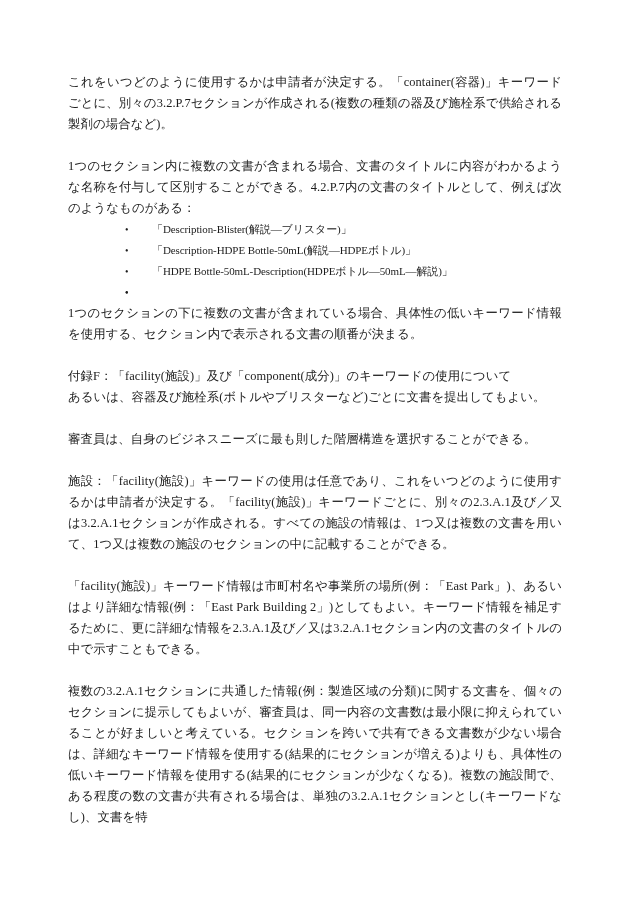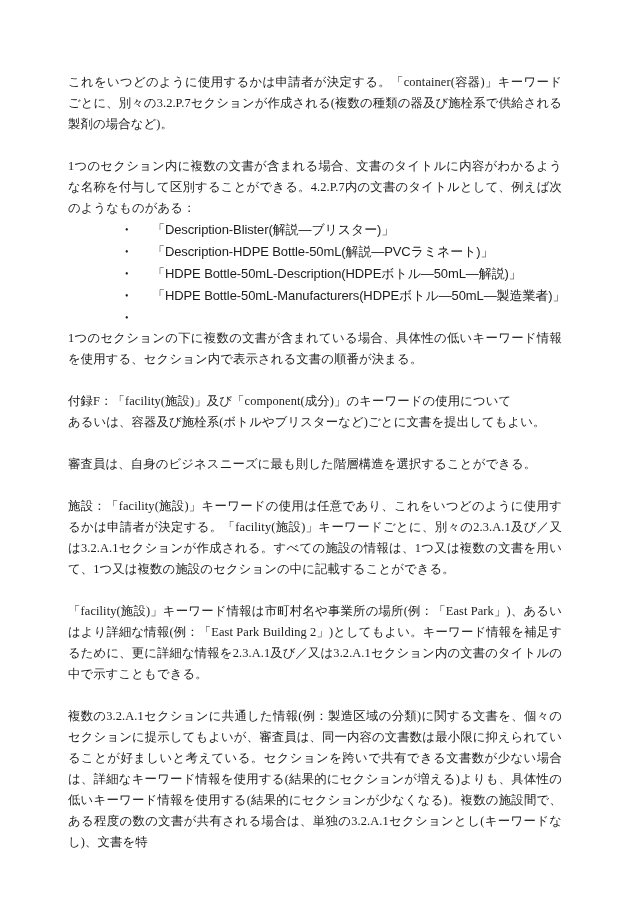--- a/index.html
+++ b/index.html
@@ -65,51 +65,50 @@
 
   .bullet-item .dot {
     position: absolute;
     left: 57px;
     top: 0;
     line-height: 21px;
     font-size: 10px;
   }
 
   .latin {
-    font-family: Liberation Sans, sans-serif;
-    font-size: 13px;
+    font-family: Liberation Serif, serif;
+    font-size: 11px;
     letter-spacing: -0.1px;
   }
 </style>
 </head>
 <body>
 
 <div class="page">
   <div class="content">
 
     <p class="para">これをいつどのように使用するかは申請者が決定する。「container(容器)」キーワードごとに、別々の3.2.P.7セクションが作成される(複数の種類の器及び施栓系で供給される製剤の場合など)。</p>
 
     <p class="para nogap">1つのセクション内に複数の文書が含まれる場合、文書のタイトルに内容がわかるような名称を付与して区別することができる。4.2.P.7内の文書のタイトルとして、例えば次のようなものがある：</p>
 
     <ul class="bullet-list">
       <li class="bullet-item">
         <span class="dot">•</span>
         <span class="latin">「Description-Blister(解説—ブリスター)」</span>
       </li>
       <li class="bullet-item">
         <span class="dot">•</span>
-        <span class="latin">「Description-HDPE Bottle-50mL(解説—PVCラミネート)」</span>
+        <span class="latin">「Description-HDPE Bottle-50mL(解説—HDPEボトル)」</span>
       </li>
       <li class="bullet-item">
         <span class="dot">•</span>
         <span class="latin">「HDPE Bottle-50mL-Description(HDPEボトル—50mL—解説)」</span>
       </li>
       <li class="bullet-item">
         <span class="dot">•</span>
-        <span class="latin">「HDPE Bottle-50mL-Manufacturers(HDPEボトル—50mL—製造業者)」</span>
       </li>
       <li class="bullet-item">
         <span class="dot">•</span>
       </li>
     </ul>
 
     <p class="para">1つのセクションの下に複数の文書が含まれている場合、具体性の低いキーワード情報を使用する、セクション内で表示される文書の順番が決まる。</p>
 
 
     <p class="para nogap">付録F：「facility(施設)」及び「component(成分)」のキーワードの使用について</p>

